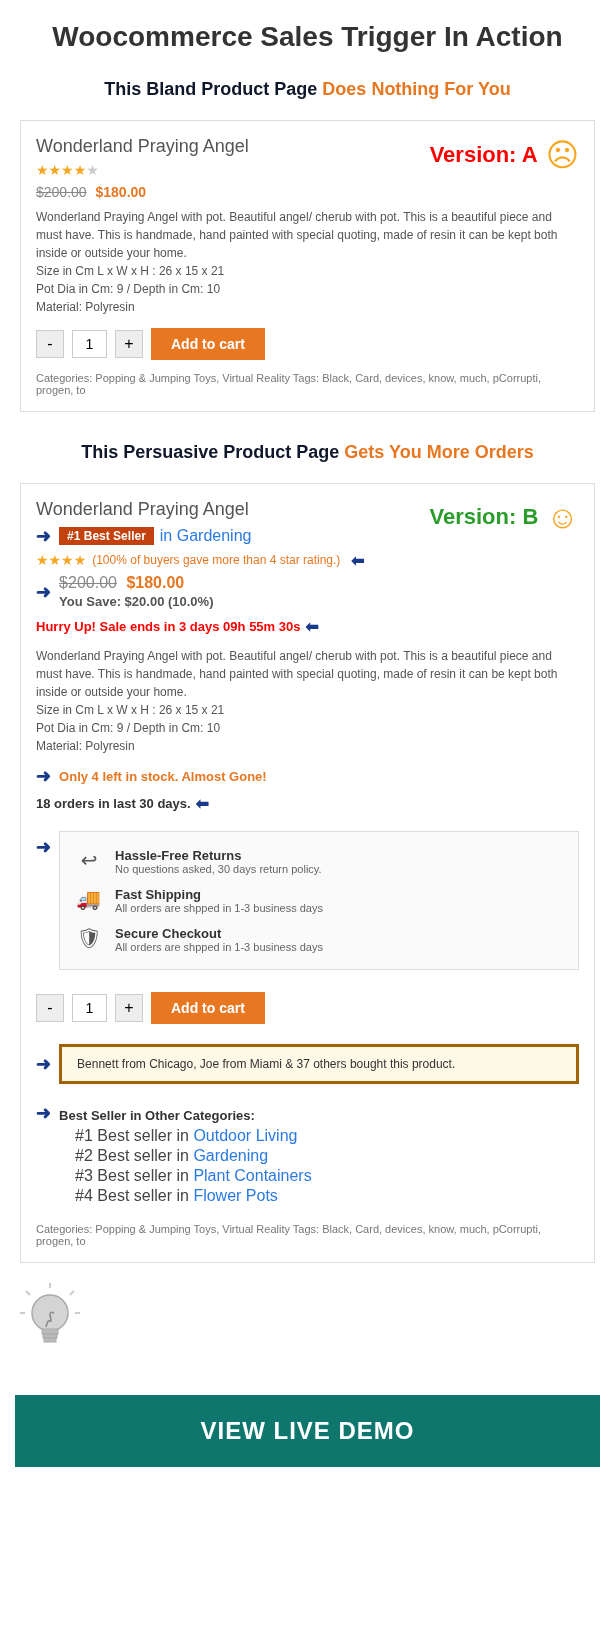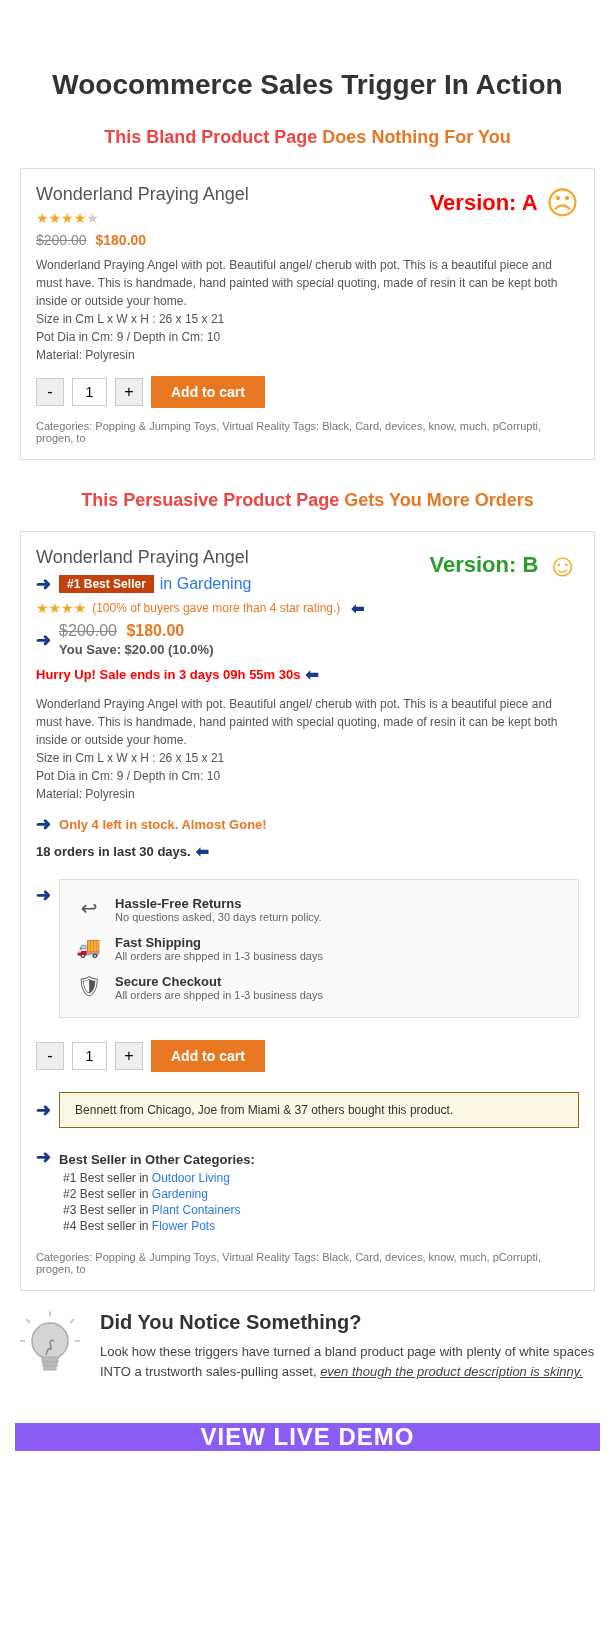--- a/index.html
+++ b/index.html
@@ -9,31 +9,30 @@
       width: 615px;
       color: #333;
     }
 
     .page-title {
       font-size: 28px;
       font-weight: bold;
       text-align: center;
       padding: 20px 15px 15px;
       line-height: 1.2;
-      margin-top: 48px;
     }
 
     .section-heading {
       text-align: center;
       font-size: 18px;
       font-weight: bold;
       padding: 10px 15px;
       margin-bottom: 5px;
     }
-    .section-heading .blue { color: #ef4444; text-align: right; }
+    .section-heading .blue { color: #0f172a; text-align: right; }
     .section-heading .orange { color: #e87722; }
 
     .product-box {
       border: 1px solid #ddd;
       margin: 10px 20px;
       padding: 15px;
       background: #fff;
       position: relative;
     }
 
@@ -197,42 +196,42 @@
       font-weight: bold;
       color: #333;
     }
     .trust-desc {
       font-size: 11px;
       color: #666;
     }
 
     .recent-buyers {
       background: #fef9e7;
-      border: 1px solid #a16207;
+      border: 3px solid #a16207;
       padding: 10px 15px;
       font-size: 12px;
       color: #333;
       margin: 8px 0;
     }
 
     .best-seller-others {
       margin: 8px 0;
       font-size: 13px;
     }
     .best-seller-others .title {
       font-weight: bold;
       margin-bottom: 4px;
     }
     .best-seller-others a {
       color: #2a7ae2;
       text-decoration: none;
     }
     .best-seller-others .item {
-      font-size: 12px;
-      margin: 2px 4px;
+      font-size: 16px;
+      margin: 2px 16px;
       color: #444;
     }
 
     
     .notice-section {
       display: flex;
       gap: 15px;
       margin: 20px 15px;
       align-items: flex-start;
     }
@@ -252,25 +251,26 @@
       color: #444;
       line-height: 1.6;
     }
     .notice-text em {
       font-style: italic;
       text-decoration: underline;
     }
 
     .cta-button {
       display: block;
-      background: #8b5cf6;
+      background: #0f766e;
       color: #fff;
       text-align: center;
       font-size: 24px;
       font-weight: bold;
+      padding: 22px;
       margin: 20px 15px;
       cursor: pointer;
       text-decoration: none;
       letter-spacing: 1px;
     }
 
     .inline-arrow {
       display: inline-block;
       color: #1a3a8a;
       font-size: 16px;
@@ -453,22 +453,15 @@
 
       <circle cx="30" cy="30" r="18" fill="#d4d4d4" stroke="#aaa" stroke-width="1.5"></circle>
 
       <rect x="22" y="46" width="16" height="5" fill="#bbb" stroke="#aaa" stroke-width="1"></rect>
       <rect x="23" y="51" width="14" height="4" fill="#bbb" stroke="#aaa" stroke-width="1"></rect>
       <rect x="24" y="55" width="12" height="4" fill="#bbb" stroke="#aaa" stroke-width="1"></rect>
 
       <path d="M26,44 Q28,36 30,38 Q32,40 30,32 Q30,28 34,30" fill="none" stroke="#888" stroke-width="1.5"></path>
     </svg>
   </div>
-  <div class="notice-text">
-    <h3>Did You Notice Something?</h3>
-    <p>
-      <span>Look how these triggers have turned a bland product page with plenty of white spaces INTO a trustworth sales-pulling asset,</span>
-      <em>even though the product description is skinny.</em>
-    </p>
-  </div>
 </div>
 
 <a class="cta-button" href="#">VIEW LIVE DEMO</a>
 
 </body></html>

